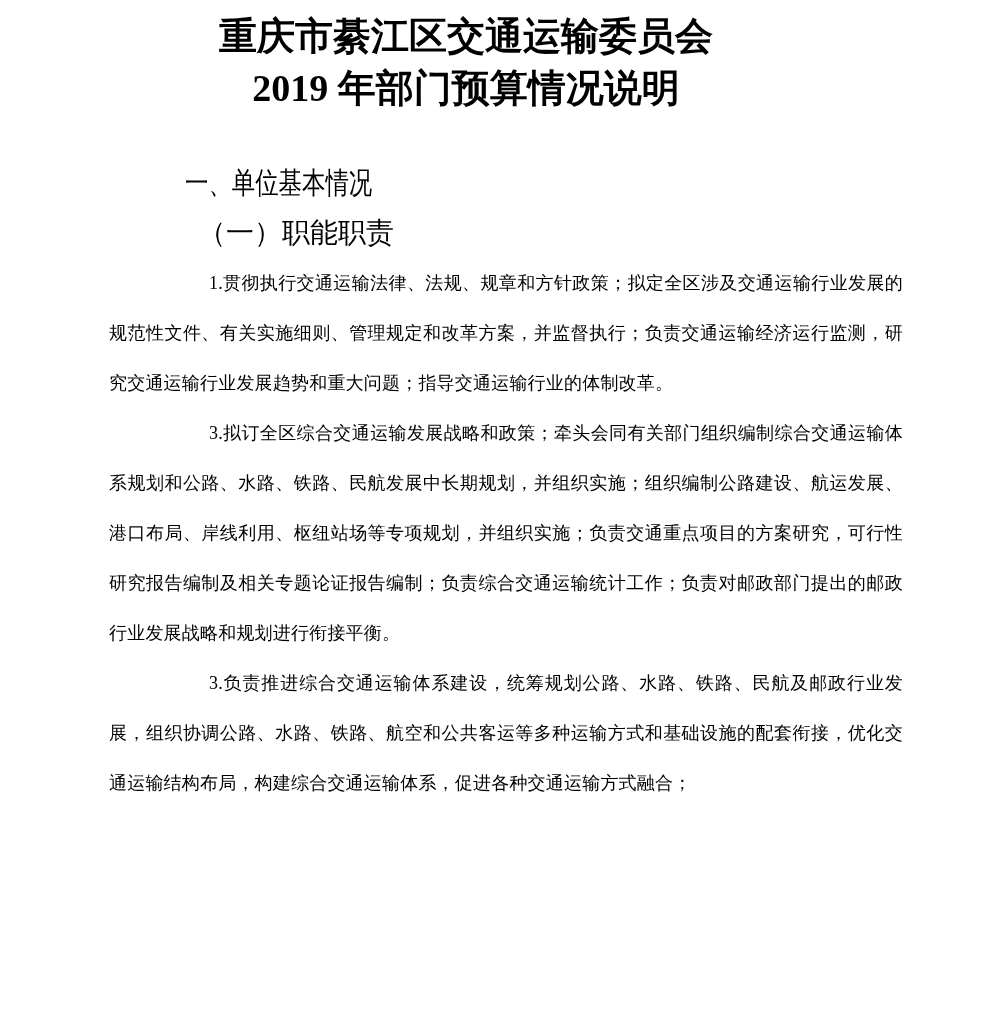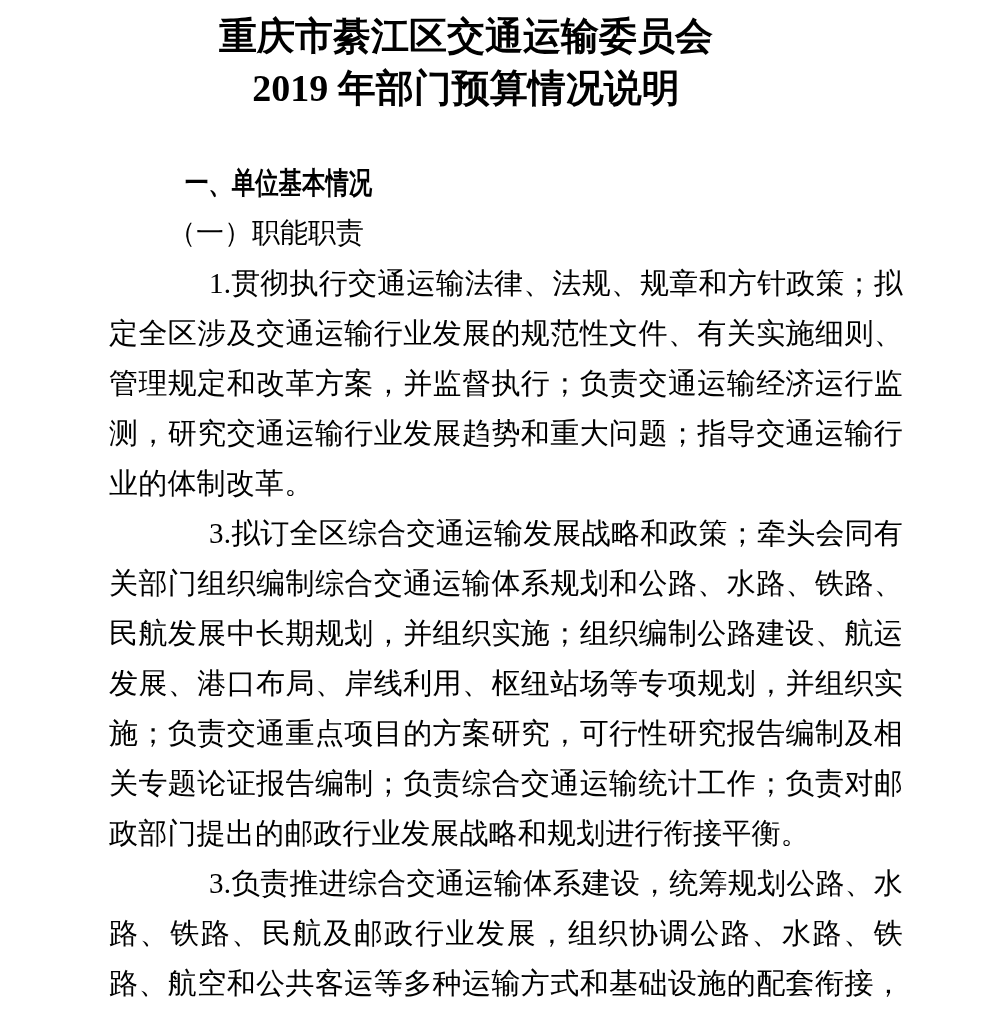--- a/index.html
+++ b/index.html
@@ -27,39 +27,39 @@
     letter-spacing: 0px;
   }
   .content {
     margin-left: 109px;
     width: 794px;
   }
   .section-heading {
     margin-top: 44px;
     line-height: 50px;
     font-size: 30px;
-    font-weight: bold;
+    font-weight: normal;
     font-family: "Liberation Sans", "DejaVu Sans", sans-serif;
     white-space: nowrap;
   }
   .section-heading .squeeze {
     display: inline-block;
     transform: scaleX(0.78);
     transform-origin: left center;
     margin-left: 76px;
   }
   .subsection-heading {
     line-height: 50px;
     font-size: 28px;
     font-weight: normal;
-    margin-left: 59px;
+    margin-left: 89px;
     font-family: "Liberation Serif", "DejaVu Serif", serif;
   }
   .body-paragraph {
-    font-size: 29px;
+    font-size: 18px;
     line-height: 50px;
     letter-spacing: 0.2px;
     text-align: justify;
     text-justify: inter-ideograph;
     text-indent: 100px;
     color: #000000;
     font-family: "Liberation Serif", "DejaVu Serif", serif;
   }
 </style>
 </head>

